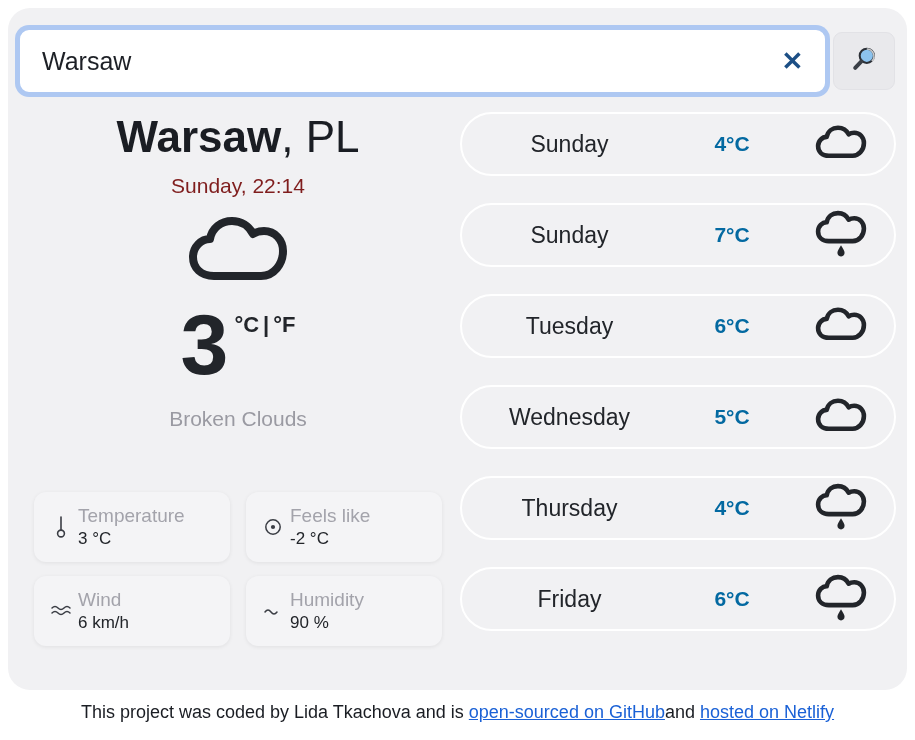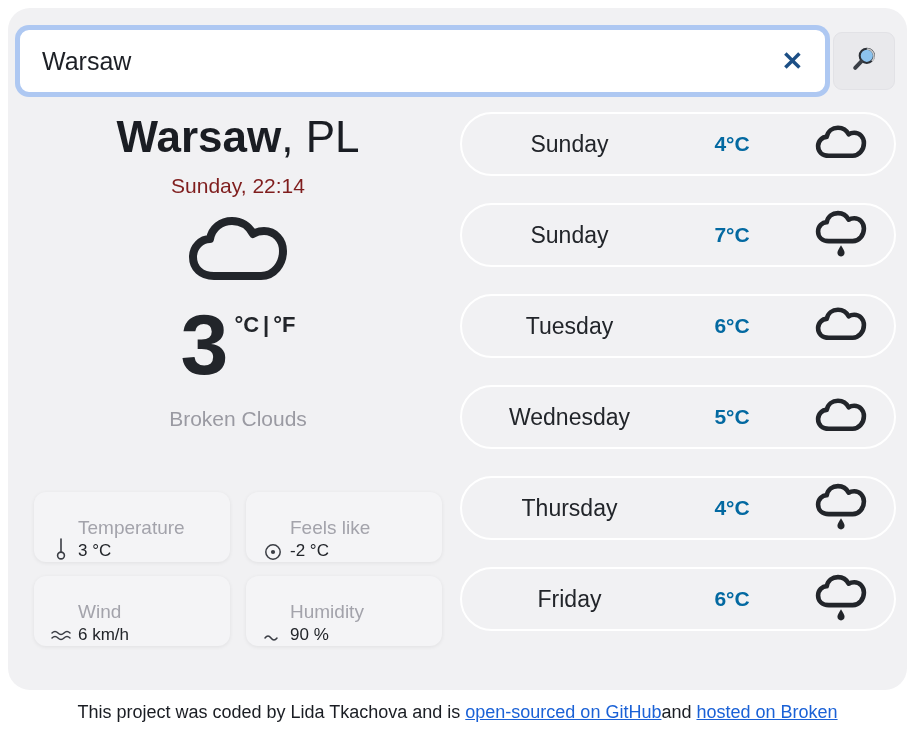--- a/index.html
+++ b/index.html
@@ -171,21 +171,21 @@
     display: grid;
     grid-template-columns: 196px 196px;
     grid-gap: 14px 16px;
   }
   .detail-tile {
     background: #f4f4f6;
     border-radius: 12px;
     height: 70px;
     box-shadow: 0 1px 4px rgba(0,0,0,0.07);
     display: flex;
-    align-items: flex-end;
+    align-items: center;
     padding: 0 14px;
     box-sizing: border-box;
   }
   .detail-icon {
     width: 26px;
     flex: 0 0 26px;
     display: flex;
     align-items: center;
     justify-content: center;
     color: #3a3d44;
@@ -426,13 +426,13 @@
                      C100 46 91 58 78 58 Z" fill="none" stroke="#22252a" stroke-width="9" stroke-linejoin="round"></path>
             <path d="M55 66 C60 74 62 78 62 81 C62 85 59 88 55 88 C51 88 48 85 48 81 C48 78 50 74 55 66 Z" fill="#22252a"></path>
           </svg>
         </span>
       </div>
 
     </div>
   </div>
 </div>
 
-<div id="footer"><span>This project was coded by Lida Tkachova and is </span><a href="#">open-sourced on GitHub</a><span>and </span><a href="#">hosted on Broken</a></div>
+<div id="footer"><span>This project was coded by Lida Tkachova and is </span><a href="#">open-sourced on GitHub</a><span>and </span><a href="#">hosted on Netlify</a></div>
 
 </body></html>

